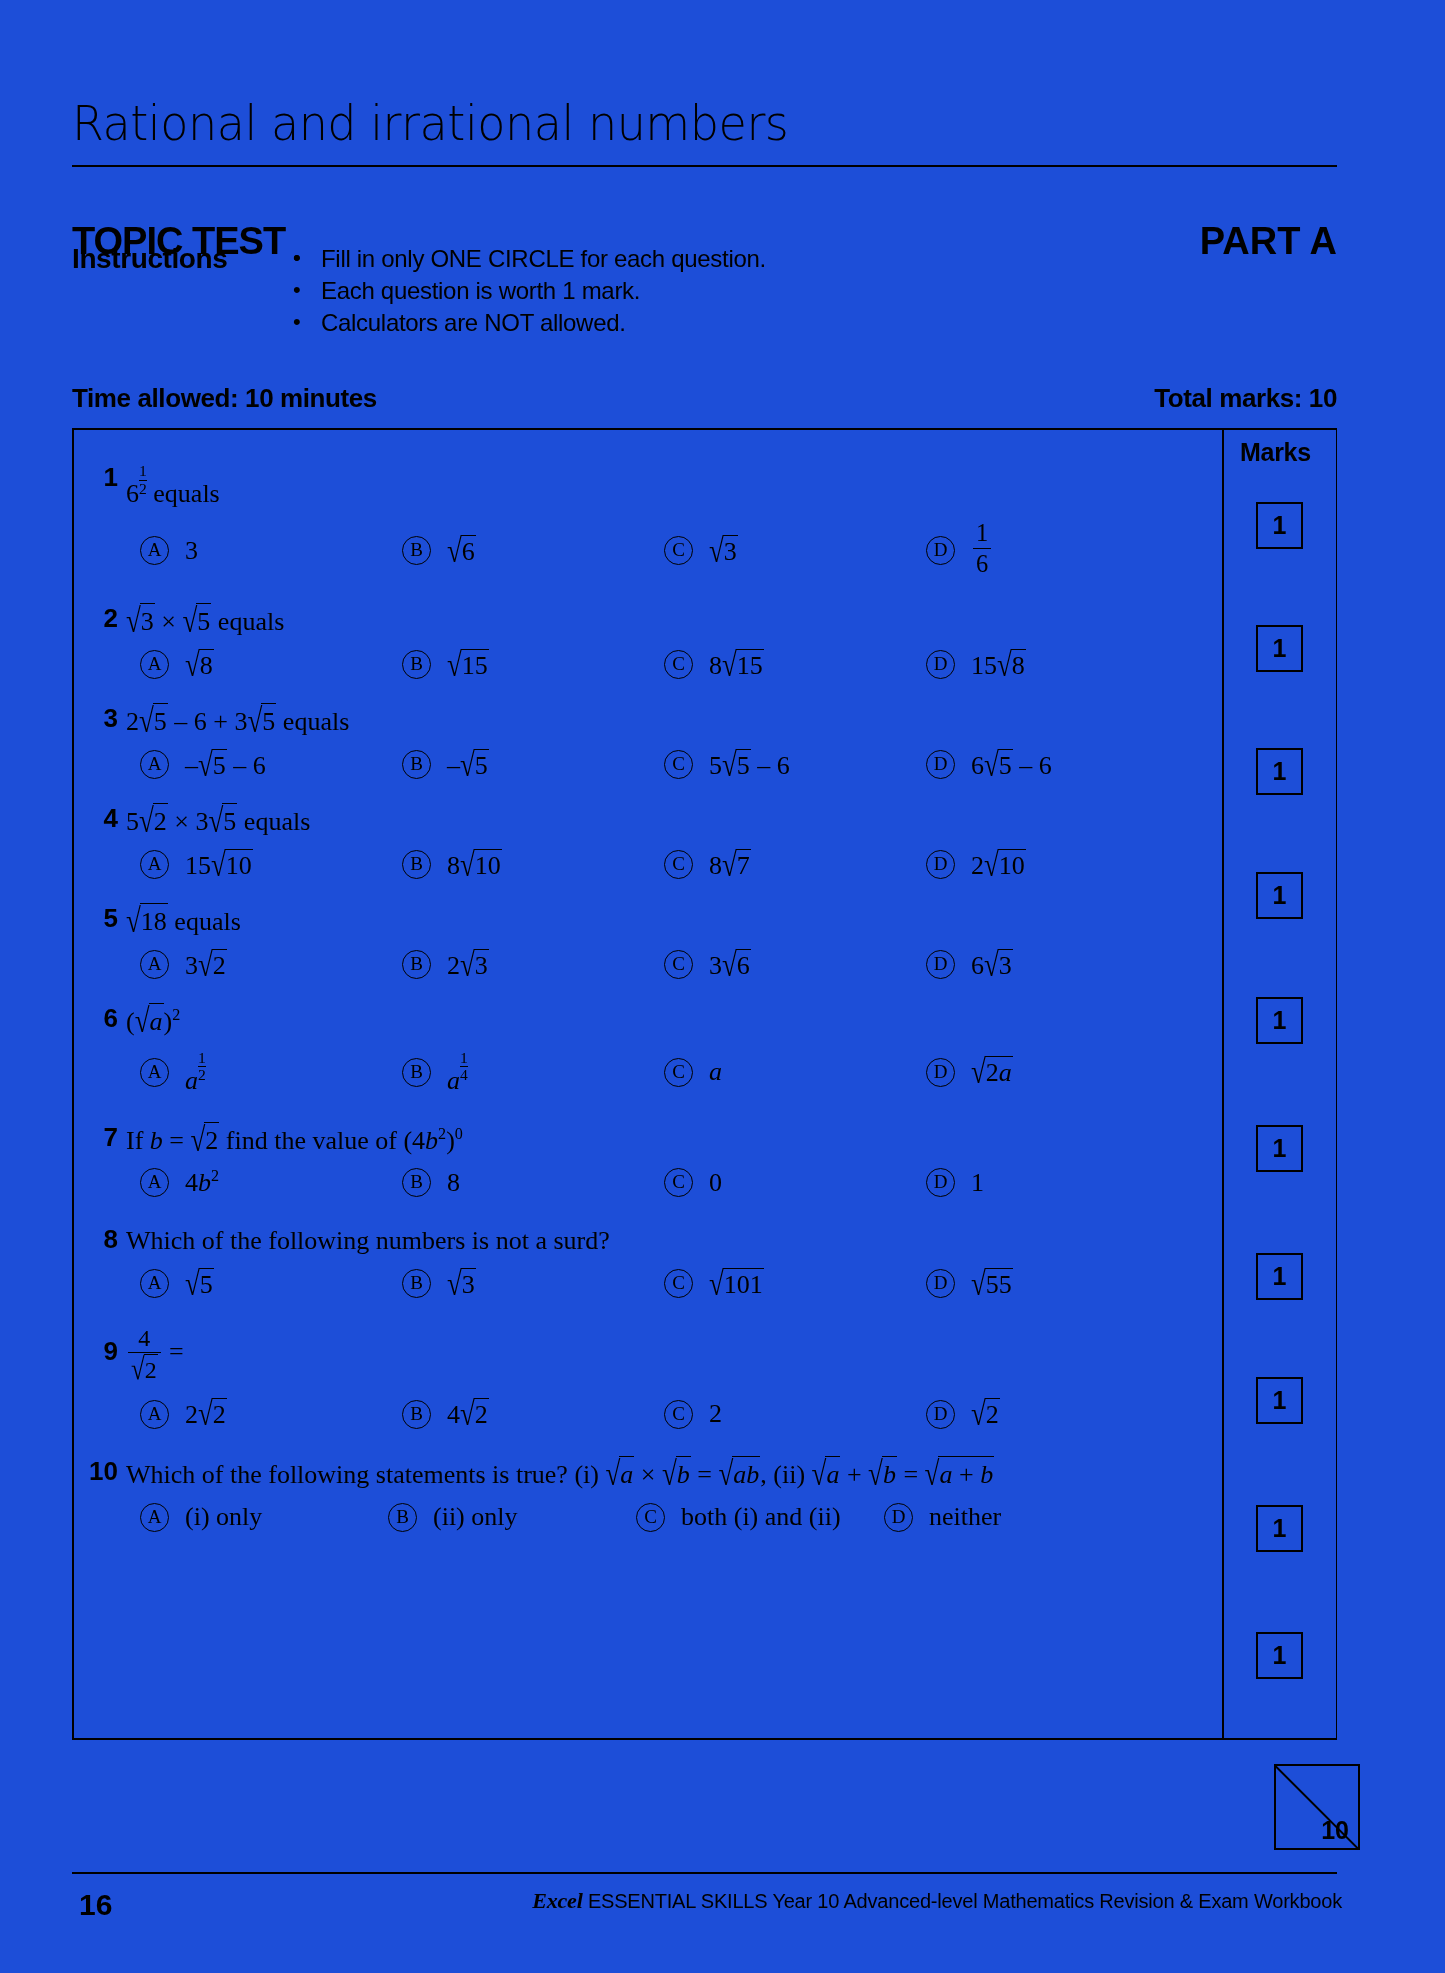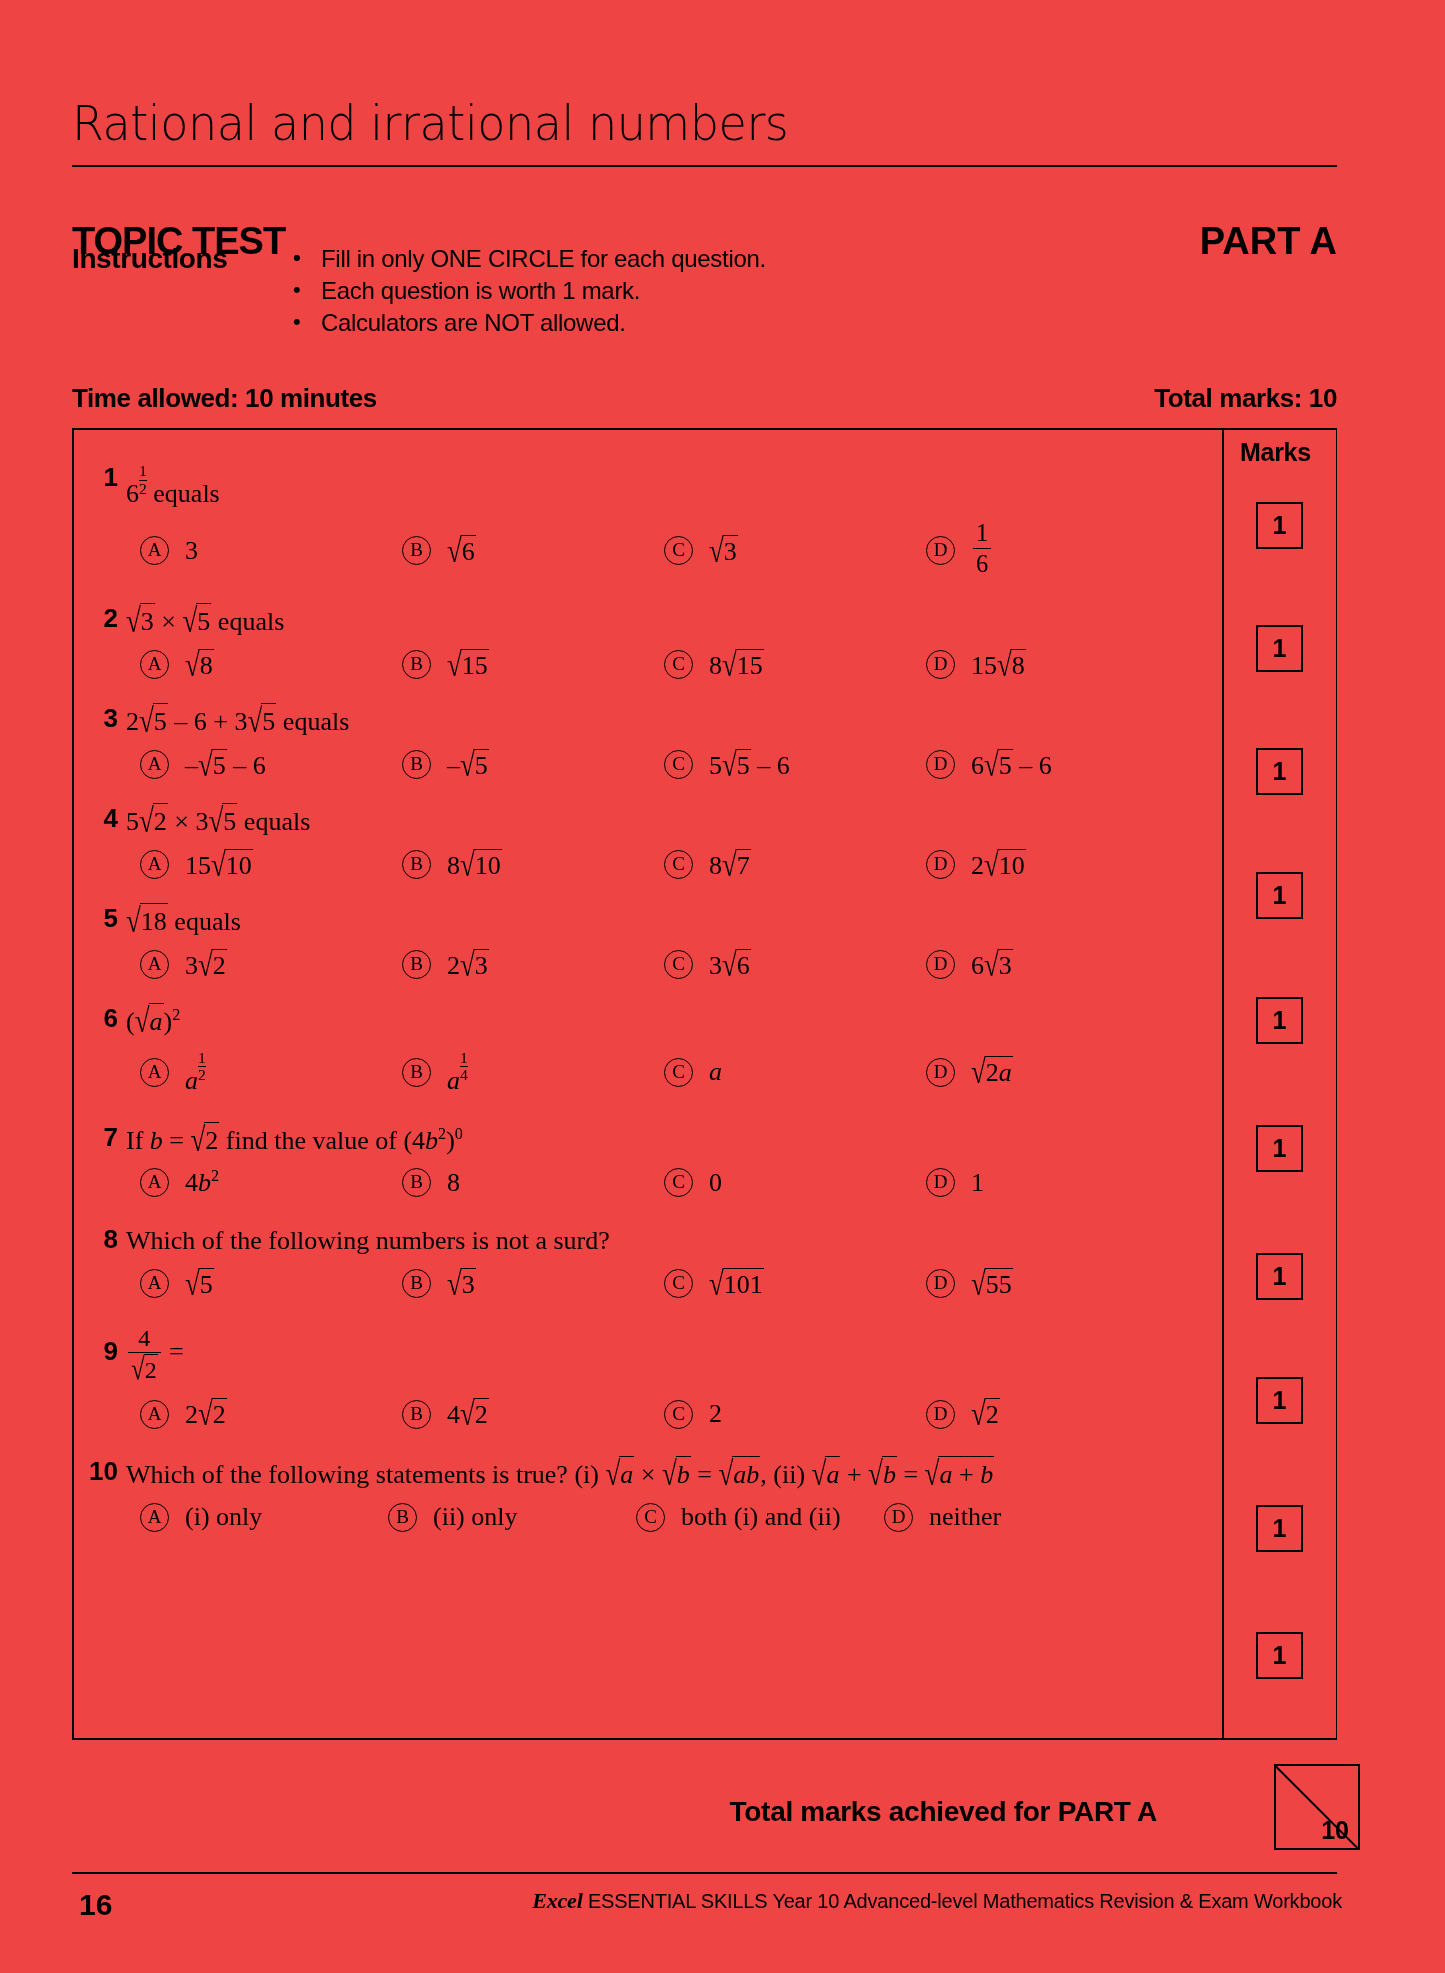--- a/index.html
+++ b/index.html
@@ -9,21 +9,21 @@
   }
   body {
     font-family: "Liberation Serif", serif;
     color: #000000;
   }
   .page {
     position: relative;
     width: 1445px;
     height: 1973px;
     margin: 0 auto;
-    background: #ef4444;
+    background: #1d4ed8;
     overflow: hidden;
     box-sizing: border-box;
   }
 
   
   .topic-title {
     position: absolute;
     left: 72px;
     top: 95px;
     font-family: "DejaVu Sans", sans-serif;
@@ -639,21 +639,20 @@
   <div class="mark-box" style="top:748px;">1</div>
   <div class="mark-box" style="top:872px;">1</div>
   <div class="mark-box" style="top:997px;">1</div>
   <div class="mark-box" style="top:1125px;">1</div>
   <div class="mark-box" style="top:1253px;">1</div>
   <div class="mark-box" style="top:1377px;">1</div>
   <div class="mark-box" style="top:1505px;">1</div>
   <div class="mark-box" style="top:1632px;">1</div>
 
   <div class="total-row">
-    <div class="total-label">Total marks achieved for PART A</div>
     <div class="total-box">
       <div class="slash"></div>
       <div class="tval">10</div>
     </div>
   </div>
 
   <div class="rule-footer"></div>
 
   <div class="footer">
     <span class="page-no">16</span>

